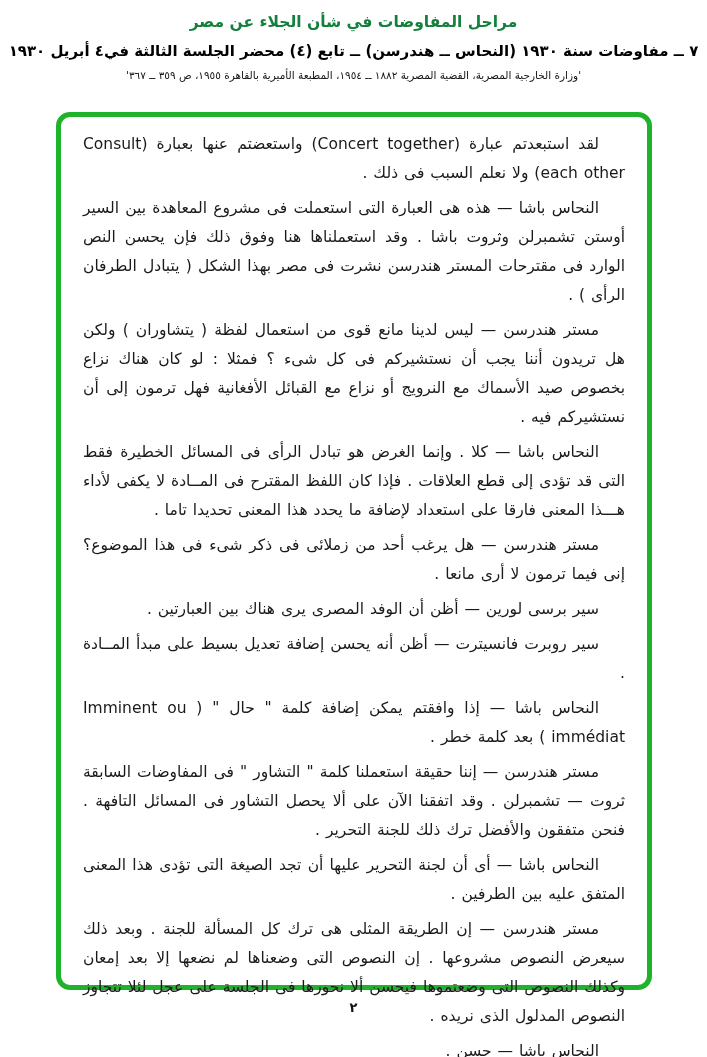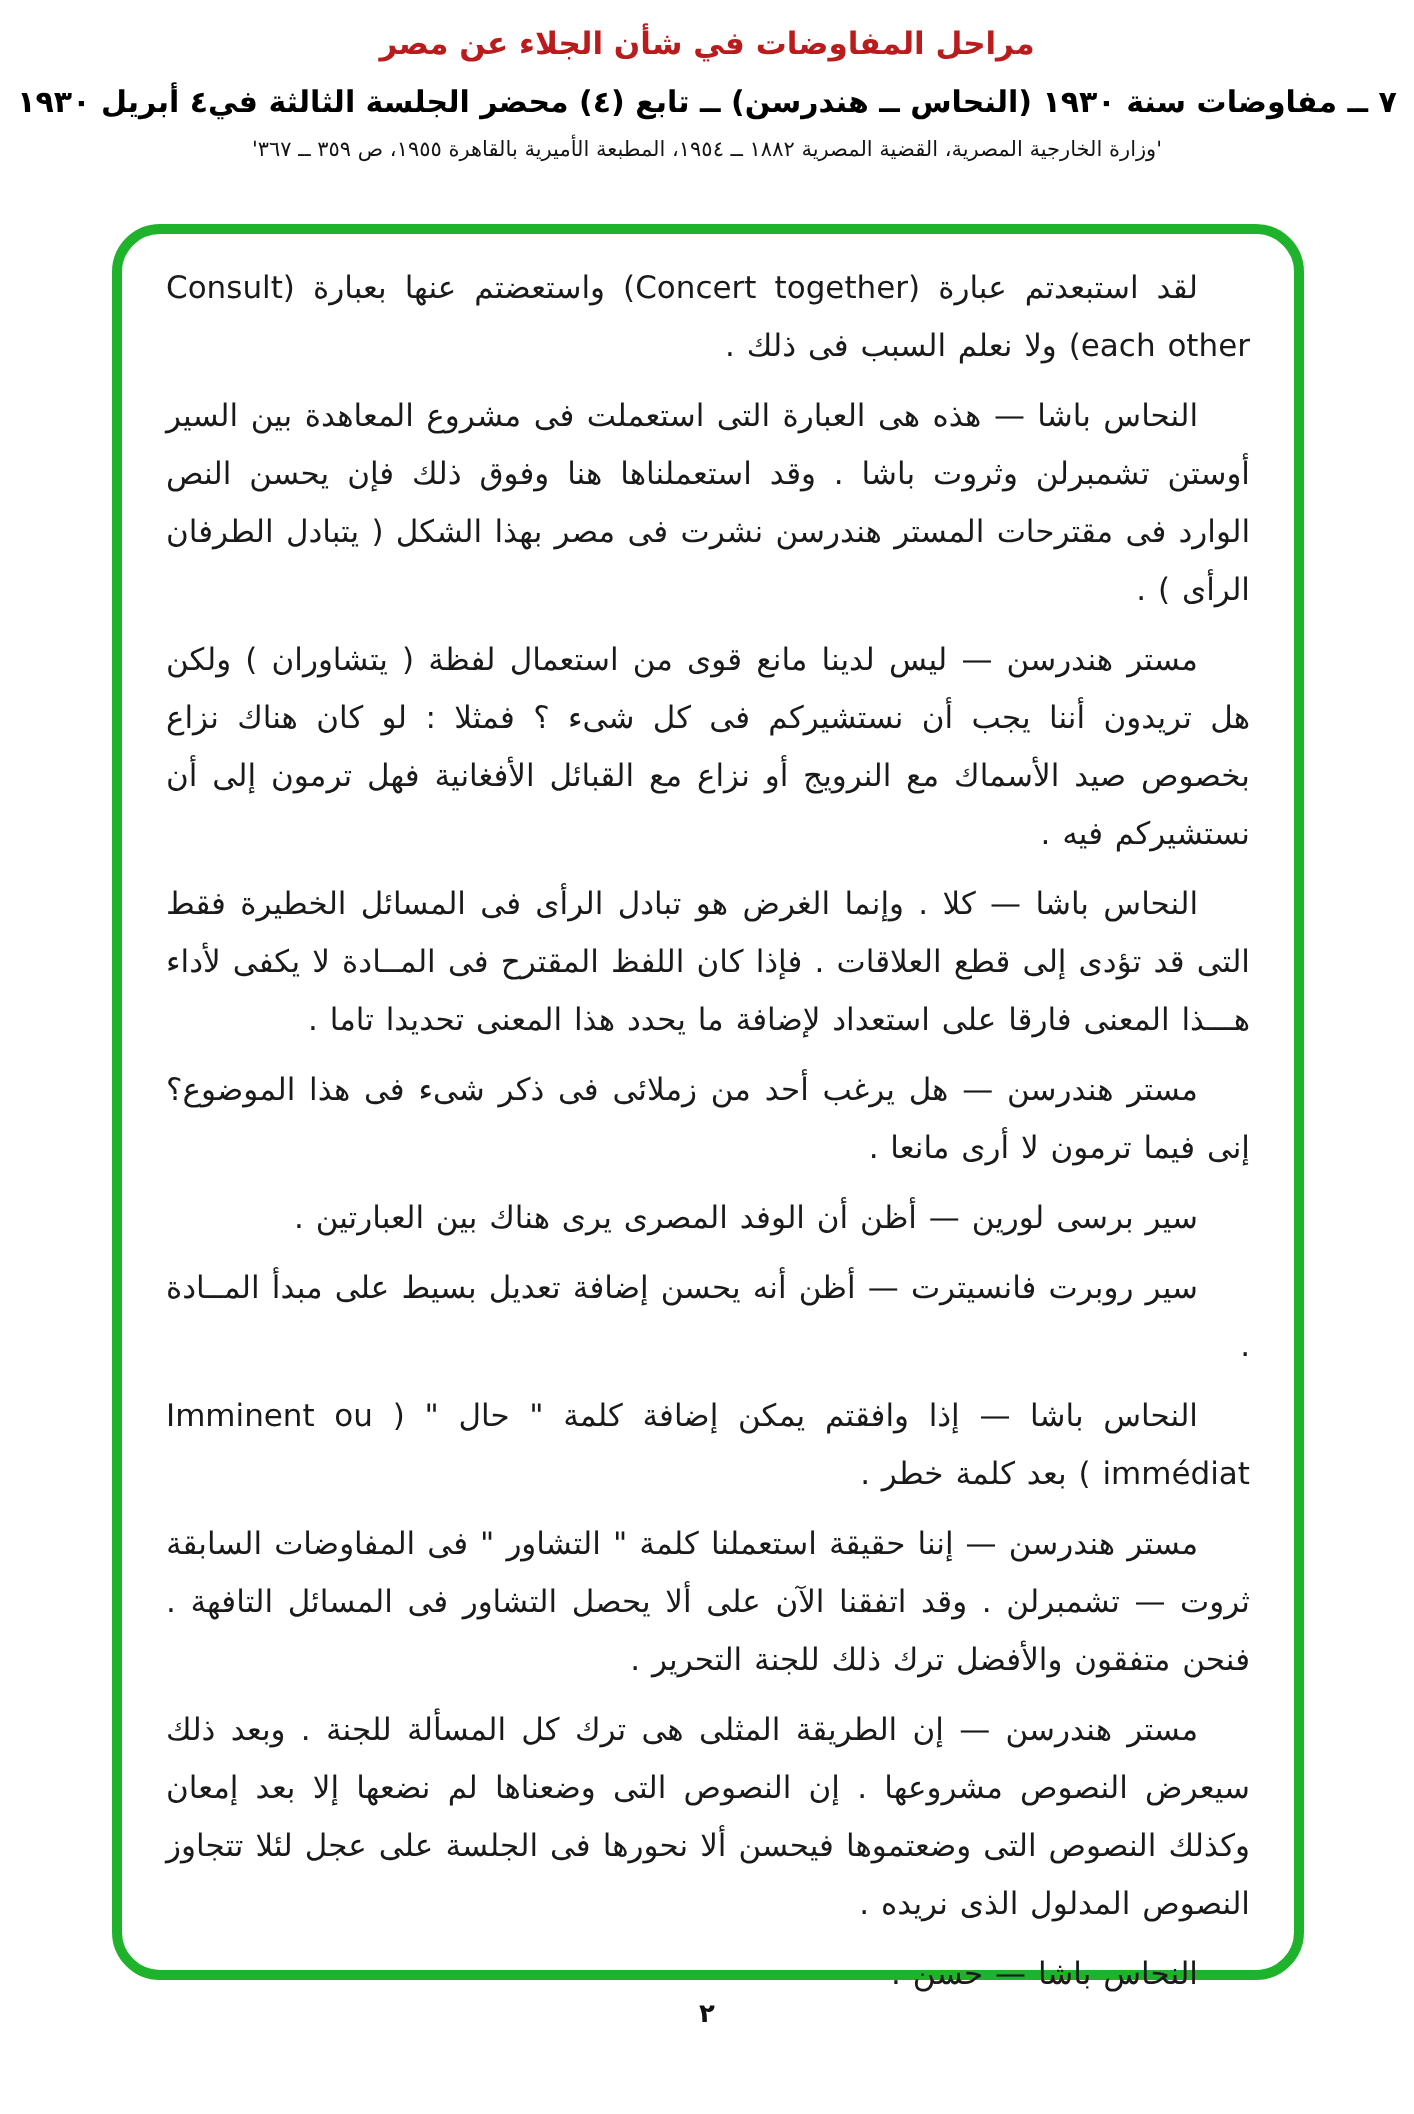--- a/index.html
+++ b/index.html
@@ -18,21 +18,21 @@
   }
   .header {
     direction: rtl;
     text-align: center;
     padding-top: 13px;
   }
   .title {
     font-size: 15.5px;
     font-weight: bold;
     margin: 0;
-    color: #b91c1c;
+    color: #15803d;
   }
   .subtitle {
     font-size: 15px;
     font-weight: bold;
     margin: 11px 8px 0 8px;
     color: #000000;
   }
   .source {
     font-size: 10.5px;
     font-weight: normal;
@@ -41,21 +41,21 @@
     letter-spacing: 0.2px;
   }
   .content-box {
     position: absolute;
     left: 56px;
     top: 112px;
     width: 596px;
     height: 878px;
     box-sizing: border-box;
     border: 5px solid #1eb32b;
-    border-radius: 24px;
+    border-radius: 14px;
     padding: 13px 22px 0 22px;
     background: #ffffff;
   }
   .para {
     direction: rtl;
     text-align: justify;
     font-size: 15.5px;
     line-height: 29px;
     margin: 0 0 6px 0;
     text-indent: 26px;
@@ -87,19 +87,20 @@
   <div class="content-box" style="border-color: rgb(30, 179, 43);">
     <p class="para" dir="rtl">لقد استبعدتم عبارة (Concert together) واستعضتم عنها بعبارة (Consult each other) ولا نعلم السبب فى ذلك .</p>
     <p class="para" dir="rtl">النحاس باشا — هذه هى العبارة التى استعملت فى مشروع المعاهدة بين السير أوستن تشمبرلن وثروت باشا . وقد استعملناها هنا وفوق ذلك فإن يحسن النص الوارد فى مقترحات المستر هندرسن نشرت فى مصر بهذا الشكل ( يتبادل الطرفان الرأى ) .</p>
     <p class="para" dir="rtl">مستر هندرسن — ليس لدينا مانع قوى من استعمال لفظة ( يتشاوران ) ولكن هل تريدون أننا يجب أن نستشيركم فى كل شىء ؟ فمثلا : لو كان هناك نزاع بخصوص صيد الأسماك مع النرويج أو نزاع مع القبائل الأفغانية فهل ترمون إلى أن نستشيركم فيه .</p>
     <p class="para" dir="rtl">النحاس باشا — كلا . وإنما الغرض هو تبادل الرأى فى المسائل الخطيرة فقط التى قد تؤدى إلى قطع العلاقات . فإذا كان اللفظ المقترح فى المــادة لا يكفى لأداء هـــذا المعنى فارقا على استعداد لإضافة ما يحدد هذا المعنى تحديدا تاما .</p>
     <p class="para" dir="rtl">مستر هندرسن — هل يرغب أحد من زملائى فى ذكر شىء فى هذا الموضوع؟ إنى فيما ترمون لا أرى مانعا .</p>
     <p class="para" dir="rtl">سير برسى لورين — أظن أن الوفد المصرى يرى هناك بين العبارتين .</p>
     <p class="para" dir="rtl">سير روبرت فانسيترت — أظن أنه يحسن إضافة تعديل بسيط على مبدأ المــادة .</p>
     <p class="para" dir="rtl">النحاس باشا — إذا وافقتم يمكن إضافة كلمة " حال " ( Imminent ou immédiat ) بعد كلمة خطر .</p>
     <p class="para" dir="rtl">مستر هندرسن — إننا حقيقة استعملنا كلمة " التشاور " فى المفاوضات السابقة ثروت — تشمبرلن . وقد اتفقنا الآن على ألا يحصل التشاور فى المسائل التافهة . فنحن متفقون والأفضل ترك ذلك للجنة التحرير .</p>
+    <p class="para" dir="rtl">النحاس باشا — أى أن لجنة التحرير عليها أن تجد الصيغة التى تؤدى هذا المعنى المتفق عليه بين الطرفين .</p>
     <p class="para" dir="rtl">مستر هندرسن — إن الطريقة المثلى هى ترك كل المسألة للجنة . وبعد ذلك سيعرض النصوص مشروعها . إن النصوص التى وضعناها لم نضعها إلا بعد إمعان وكذلك النصوص التى وضعتموها فيحسن ألا نحورها فى الجلسة على عجل لئلا تتجاوز النصوص المدلول الذى نريده .</p>
     <p class="para" dir="rtl">النحاس باشا — حسن .</p>
   </div>
 
   <div class="page-number">٢</div>
 
 </div>
 
 </body></html>

